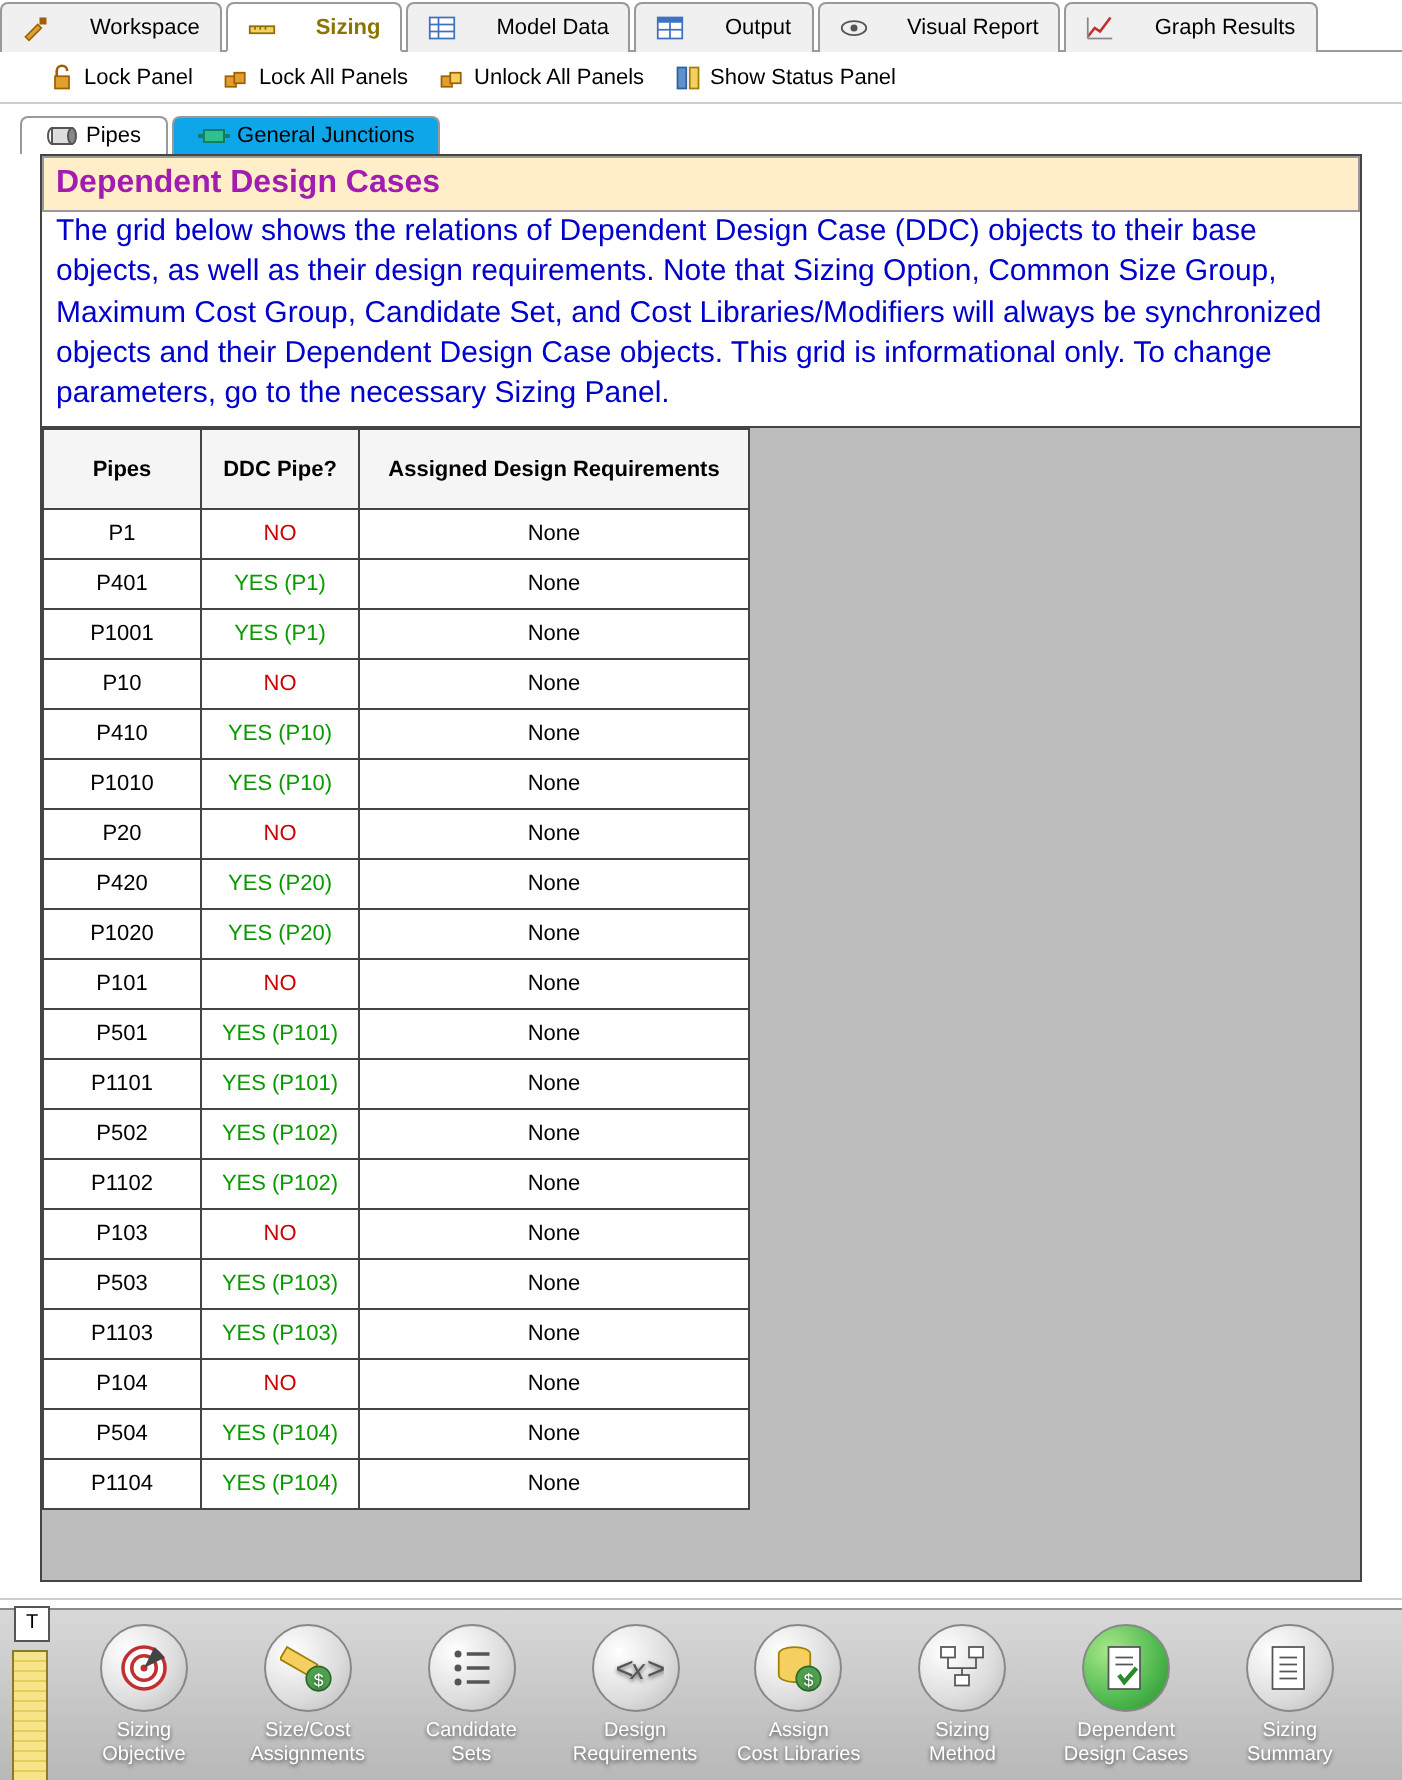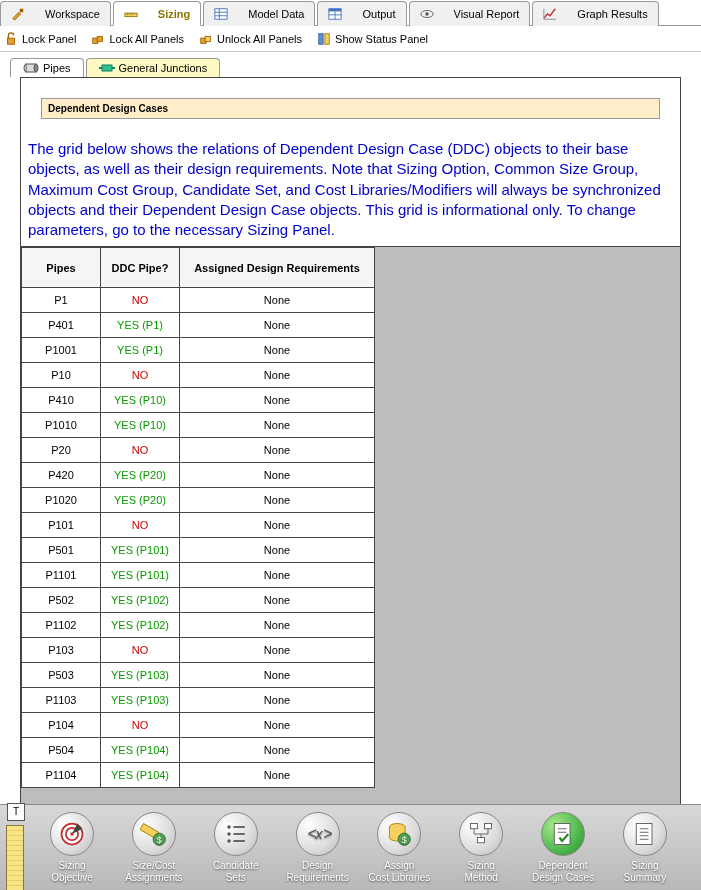--- a/index.html
+++ b/index.html
@@ -5,33 +5,33 @@
 * { box-sizing: border-box; margin: 0; padding: 0; }
 body { font-family: Tahoma, Arial, sans-serif; font-size: 11px; background: #fff; width: 701px; height: 890px; overflow: hidden; position: relative; color: #000; }
 
 
 .top-tabs { display: flex; background: #fff; border-bottom: 1px solid #999; height: 26px; }
 .top-tab { display: flex; align-items: center; gap: 20px; padding: 3px 10px; border: 1px solid #999; border-bottom: none; border-top-left-radius: 4px; border-top-right-radius: 4px; margin-right: 2px; background: #f0f0f0; cursor: pointer; position: relative; top: 1px; }
 .top-tab.active { background: #fff; font-weight: bold; color: #8B7500; z-index: 2; border-bottom: 1px solid #fff; }
 .top-tab .ticon { width: 14px; height: 14px; display: inline-block; }
 
 
-.lock-bar { display: flex; align-items: center; gap: 15px; padding: 4px 4px; background: #fff; border-bottom: 1px solid #ccc; height: 26px;}
+.lock-bar { display: flex; align-items: center; gap: 15px; padding: 4px 24px; background: #fff; border-bottom: 1px solid #ccc; height: 26px;}
 .lock-item { display: flex; align-items: center; gap: 4px; color: #000; cursor: pointer; }
 .lock-item .licon { width: 14px; height: 14px; display: inline-block; }
 
 
 .inner-tabs-wrap { padding: 6px 10px 0 10px; background: #fff; }
 .inner-tabs { display: flex; }
-.inner-tab { display: flex; align-items: center; gap: 4px; padding: 3px 12px; border: 1px solid #999; border-top-left-radius: 4px; border-top-right-radius: 4px; margin-right: 2px; background: #fef9c3; cursor: pointer; border-bottom: none; }
+.inner-tab { display: flex; align-items: center; gap: 4px; padding: 3px 12px; border: 1px solid #999; border-top-left-radius: 4px; border-top-right-radius: 4px; margin-right: 2px; background: #0ea5e9; cursor: pointer; border-bottom: none; }
 .inner-tab.active { background: #fff; font-weight: normal; }
 
 
 .panel-wrap { margin: 0 10px; border: 1px solid #444; background: #fff; }
-.ddc-header { background: #ffeec8; border: 1px solid #999; padding: 4px 6px; font-weight: bold; font-size: 10px; color: #000000; margin: 20px; }
+.ddc-header { background: #ffeec8; border: 1px solid #999; padding: 4px 6px; font-weight: bold; font-size: 16px; color: #a21caf; margin: 0; }
 .info-text { color: #0000cc; padding: 0 7px 6px 7px; font-size: 15px; line-height: 1.35; }
 
 
 .grid-pane { display: flex; border-top: 1px solid #444; }
 .grid-scroll { height: 576px; overflow-y: scroll; background: #bdbdbd; width: 100%; scrollbar-width: auto; }
 .grid-scroll::-webkit-scrollbar { width: 17px; }
 .grid-scroll::-webkit-scrollbar-track { background: #f0f0f0; }
 .grid-scroll::-webkit-scrollbar-thumb { background: #c8c8c8; border: 1px solid #999; }
 .grid-scroll::-webkit-scrollbar-button { background: #e8e8e8; border: 1px solid #999; height: 17px; }
 

